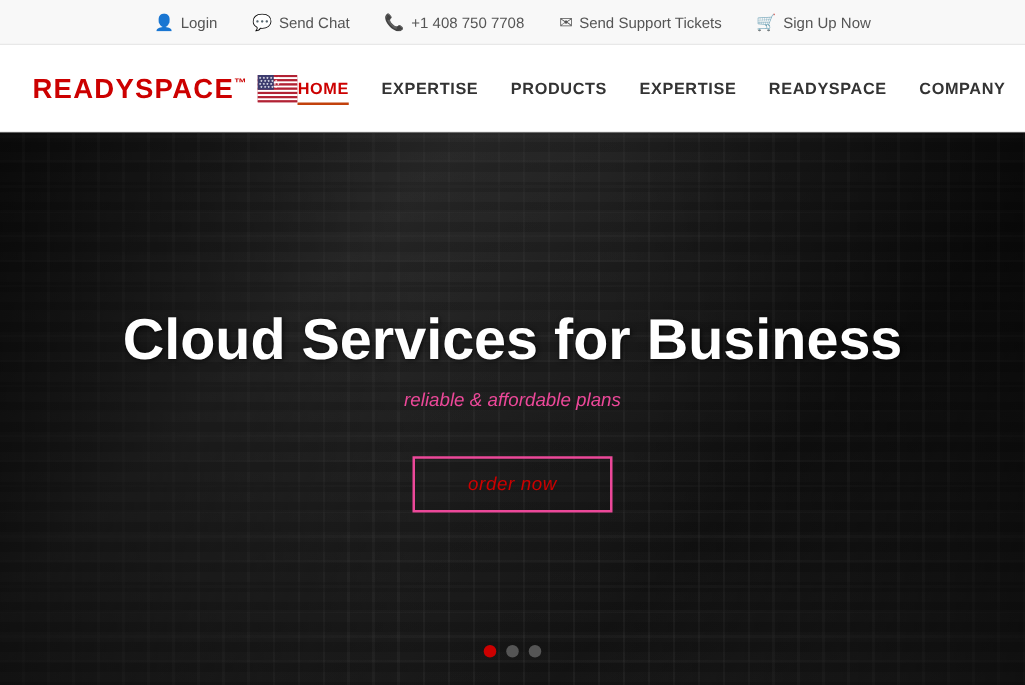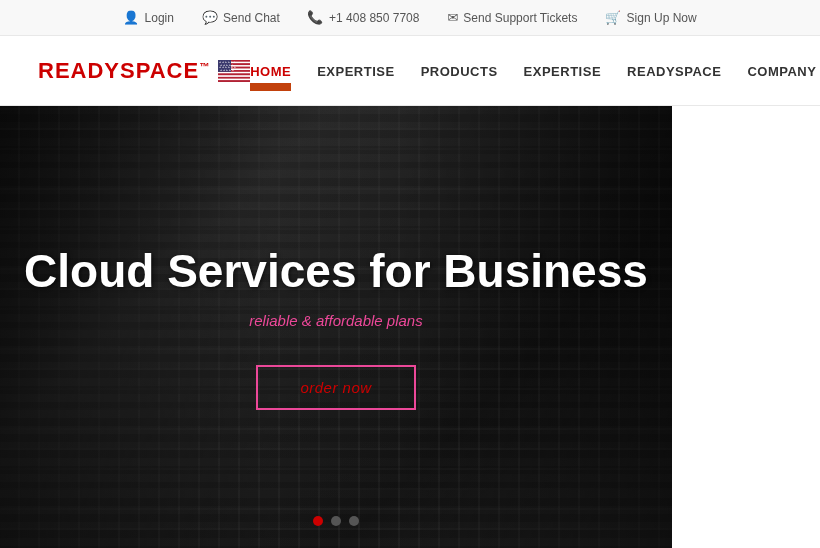--- a/index.html
+++ b/index.html
@@ -28,21 +28,21 @@
     .top-bar-icon { font-size: 13px; }
 
     
     .main-nav {
       height: 70px;
       background: #fff;
       border-bottom: 1px solid #e8e8e8;
       display: flex;
       align-items: center;
       justify-content: space-between;
-      padding: 0 38px;
+      padding: 0 26px;
     }
     .logo {
       display: flex;
       align-items: center;
       gap: 8px;
     }
     .logo-text {
       font-size: 22px;
       font-weight: 900;
       color: #cc0000;
@@ -63,27 +63,27 @@
     .nav-links li a {
       text-decoration: none;
       font-size: 13px;
       font-weight: 600;
       color: #333;
       letter-spacing: 0.5px;
       padding-bottom: 4px;
     }
     .nav-links li.active a {
       color: #cc0000;
-      border-bottom: 8px solid #c2410c;
+      border-bottom: 2px solid #c2410c;
     }
 
     
     .hero {
       position: relative;
-      width: 672px;
+      width: 820px;
       height: 442px;
       background: #1a1a1a;
       overflow: hidden;
       display: flex;
       align-items: center;
       justify-content: center;
     }
     .hero-bg {
       position: absolute;
       inset: 0;
@@ -191,21 +191,21 @@
   <a class="top-bar-item" href="#">
     <span class="top-bar-icon">👤</span>
     <span>Login</span>
   </a>
   <a class="top-bar-item" href="#">
     <span class="top-bar-icon">💬</span>
     <span>Send Chat</span>
   </a>
   <a class="top-bar-item" href="#">
     <span class="top-bar-icon">📞</span>
-    <span>+1 408 850 7708</span>
+    <span>+1 408 750 7708</span>
   </a>
   <a class="top-bar-item" href="#">
     <span class="top-bar-icon">✉</span>
     <span>Send Support Tickets</span>
   </a>
   <a class="top-bar-item" href="#">
     <span class="top-bar-icon">🛒</span>
     <span>Sign Up Now</span>
   </a>
 </div>

